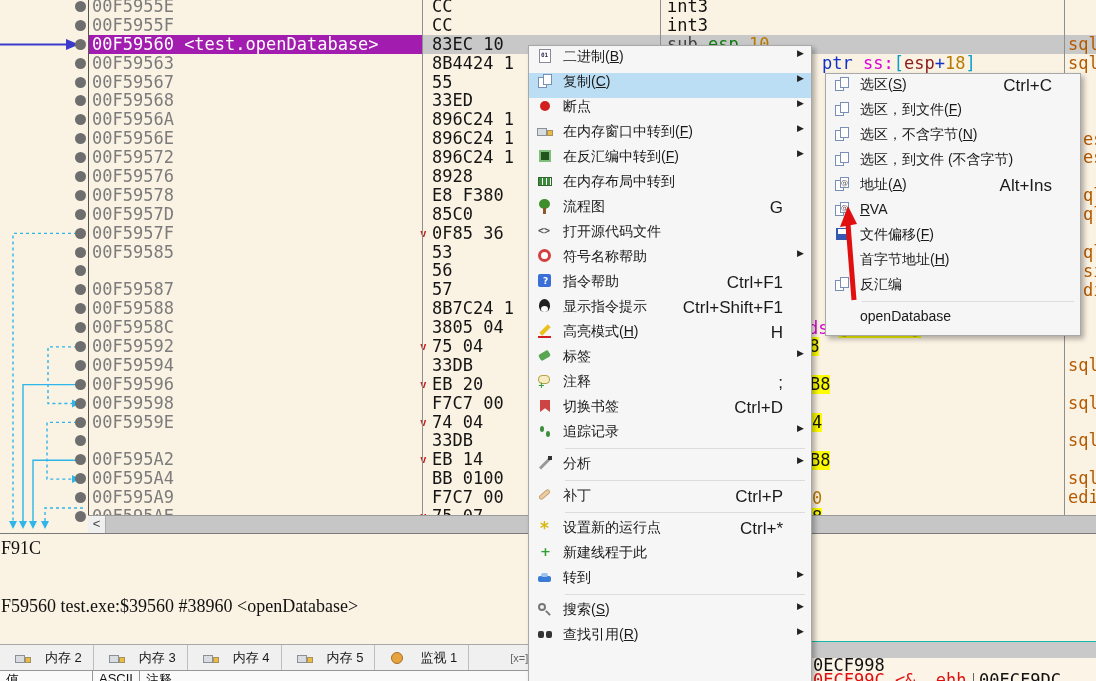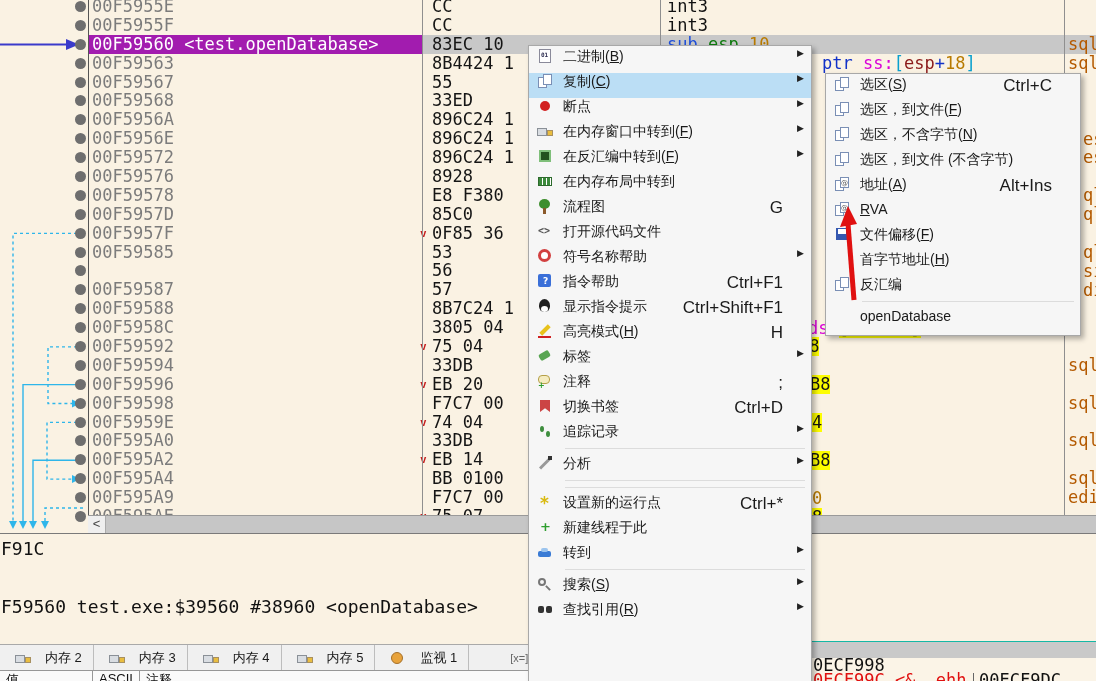--- a/index.html
+++ b/index.html
@@ -11,38 +11,38 @@
   #rows{position:absolute;left:88px;top:-3px;width:1008px;}
   .drow{position:relative;height:18.9px;font-size:17px;line-height:18.9px;white-space:pre;}
   .drow[data-state="cip"]{background:var(--selrow,#C8C8C8);}
   .dot{position:absolute;left:-13px;top:4px;width:11px;height:11px;border-radius:50%;background:#6E6E6E;}
   .c-addr{position:absolute;left:0;top:0;bottom:0;width:334px;color:var(--addr,#7C7C7C);padding-left:4px;box-sizing:border-box;}
   .drow[data-state="cip"] .c-addr{background:#a21caf;color:#fff;}
   .c-bytes{position:absolute;left:344px;top:0;color:#151515;}
   .jm{position:absolute;left:-12px;top:1px;color:#C41E1E;font-size:11px;font-weight:bold;}
   .c-instr{position:absolute;left:579px;top:0;color:#111;}
   .c-comm{position:absolute;left:980px;top:0;color:var(--comment,#B45A00);}
-  .k-mn{color:#1d4ed8}.k-reg{color:var(--reggreen,#0E7A0E)}.k-pt{color:#111}.k-num{color:var(--numorange,#B87A00)}
+  .k-mn{color:#404040}.k-reg{color:var(--reggreen,#0E7A0E)}.k-pt{color:#111}.k-num{color:var(--numorange,#B87A00)}
 
   .frag{position:absolute;font-size:17px;line-height:18.9px;white-space:pre;color:#111;}
   .yl{background:var(--hlyellow,#FEFE00);color:#151515;}
   .seg{color:var(--segmagenta,#D903D9)} .brk{color:var(--bracket,#0AA0CE)}
   .mreg{color:var(--memreg,#8B1A1A)} .num{color:var(--numorange,#B87A00)}
   .ptr{color:var(--ptrblue,#1232C8)} .grn{color:var(--reggreen,#0E7A0E)} .org{color:var(--comment,#B45A00)}
 
   #jumps{position:absolute;left:0;top:0;}
 
   
   #hscroll{position:absolute;left:88px;top:515px;width:1008px;height:18px;background:#C6C6C6;border-top:1px solid #9a9a9a;box-sizing:border-box;}
   #hscroll .sbtn{position:absolute;left:0;top:0;width:17px;height:17px;background:#EFEFEF;border-right:1px solid #ABABAB;
      color:#444;font-size:13px;line-height:16px;text-align:center;font-family:"Liberation Sans",sans-serif;}
   #hline{position:absolute;left:0;top:533px;width:1096px;height:1px;background:#7A7A7A;}
 
   
-  #infopane{position:absolute;left:0;top:534px;width:904px;height:110px;background:var(--bg,#FAF2E3);}
+  #infopane{position:absolute;left:0;top:534px;width:904px;height:110px;background:var(--bg,#FAF2E3);font-family:Liberation Serif, serif;}
   .infoline{position:absolute;left:1px;font-size:18px;color:#111;white-space:pre;}
 
   
   #tabbar{position:absolute;left:0;top:644px;width:812px;height:26px;background:#F0F0F0;border-top:1px solid #A9A9A9;
      display:flex;box-sizing:border-box;font-family:"Liberation Sans","DejaVu Sans",sans-serif;}
   .tab{display:flex;align-items:center;padding:0 11px;border-right:1px solid #BDBDBD;font-size:13px;color:#1a1a1a;white-space:nowrap;}
   .tico{margin:0 5px 0 0;}
   .ictext{color:#666;font-size:11px;margin-right:4px;}
   #lheader{position:absolute;left:0;top:670px;width:812px;height:11px;background:#FAFAFA;border-top:1px solid #979797;
      display:flex;font-family:"Liberation Sans","DejaVu Sans",sans-serif;font-size:13px;color:#111;overflow:hidden;}
@@ -301,21 +301,20 @@
       </div>
       <div class="drow">
         <span class="dot"></span>
         <span class="c-addr"><span>00F5959E</span><span class="lbl"></span></span>
         <span class="c-bytes"><span class="jm">v</span><span>74 04</span></span>
         <span class="c-instr"><span></span><span class="k-mn"></span><span class="k-reg"></span><span class="k-pt"></span><span class="k-num"></span></span>
         <span class="c-comm"></span>
       </div>
       <div class="drow">
         <span class="dot"></span>
-        <span class="c-addr"><span>00F595A0</span><span class="lbl"></span></span>
         <span class="c-bytes"><span class="jm"></span><span>33DB</span></span>
         <span class="c-instr"><span></span><span class="k-mn"></span><span class="k-reg"></span><span class="k-pt"></span><span class="k-num"></span></span>
         <span class="c-comm">sql</span>
       </div>
       <div class="drow">
         <span class="dot"></span>
         <span class="c-addr"><span>00F595A2</span><span class="lbl"></span></span>
         <span class="c-bytes"><span class="jm">v</span><span>EB 14</span></span>
         <span class="c-instr"><span></span><span class="k-mn"></span><span class="k-reg"></span><span class="k-pt"></span><span class="k-num"></span></span>
         <span class="c-comm"></span>
@@ -543,20 +542,26 @@
         <span class="mlabel"><span>分析</span><u></u><span></span></span>
         <span class="msc"></span>
         <span class="marrow">▶</span>
       </div>
       <div class="mi" data-kind="sep">
         
         
         
         
       </div>
+      <div class="mi">
+        <span class="mico" data-kind="patch-icon"></span>
+        <span class="mlabel"><span>补丁</span><u></u><span></span></span>
+        <span class="msc">Ctrl+P</span>
+        <span class="marrow"></span>
+      </div>
       <div class="mi" data-kind="sep">
         
         
         
         
       </div>
       <div class="mi">
         <span class="mico" data-kind="new-origin-icon"></span>
         <span class="mlabel"><span>设置新的运行点</span><u></u><span></span></span>
         <span class="msc">Ctrl+*</span>

